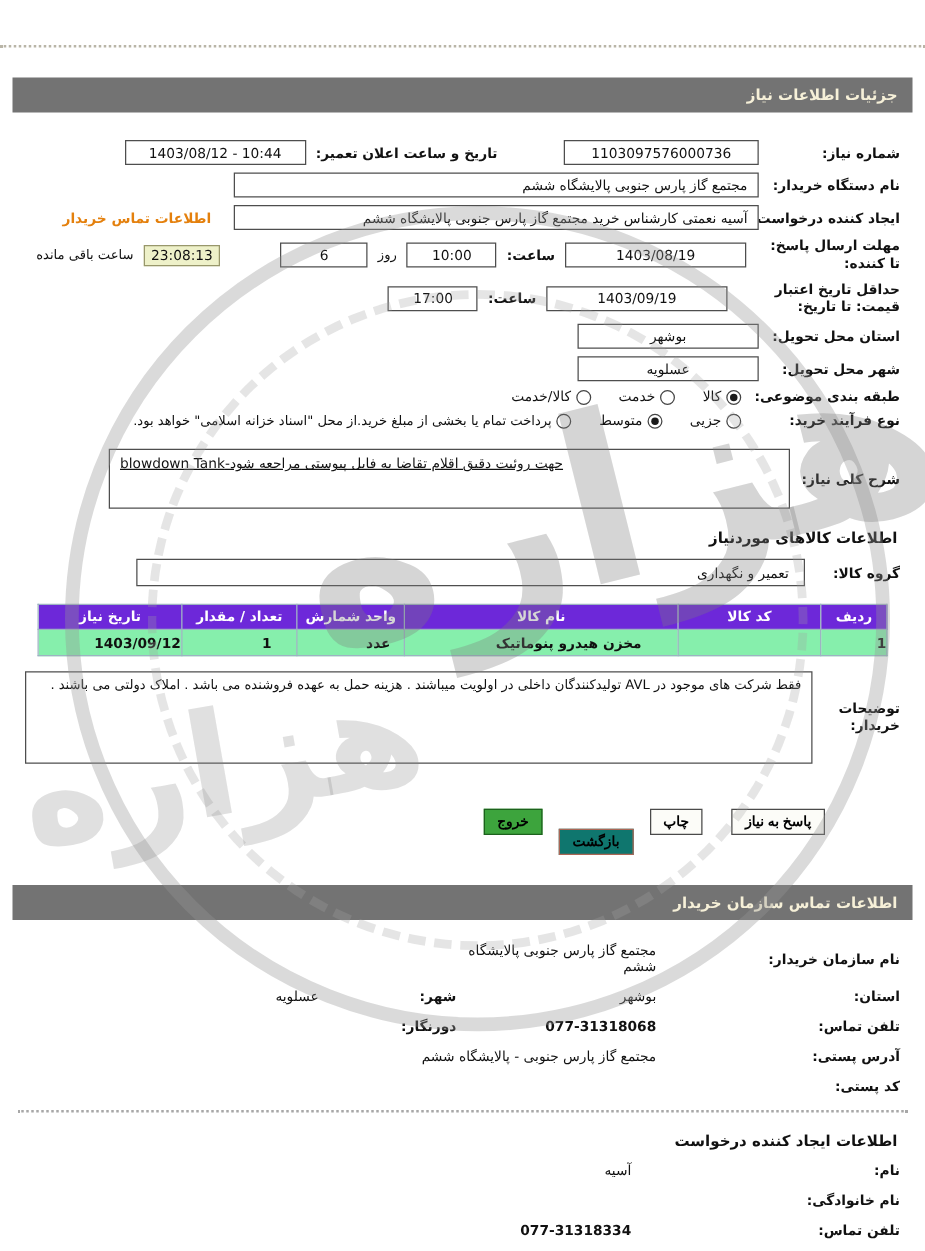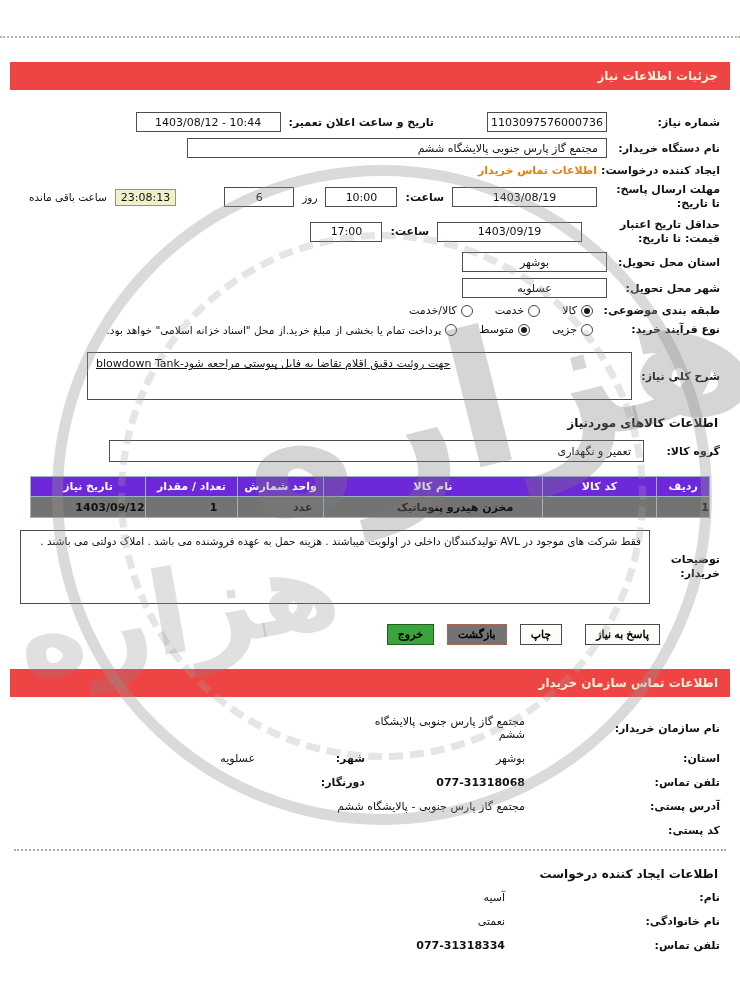--- a/index.html
+++ b/index.html
@@ -9,70 +9,70 @@
     margin: 0 auto;
     position: relative;
     overflow: hidden;
     direction: rtl;
     font-family: "DejaVu Sans", "Liberation Sans", sans-serif;
     color: #111;
   }
   .top-rule { height: 38px; border-bottom: 2px dotted #b9b5a7; }
   .bar {
     margin: 24px 10px 0;
-    background: #ef4444;
+    background: #737373;
     color: #f6f0d8;
     font-size: 12px; font-weight: bold;
     padding: 7px 12px;
     position: relative; z-index: 2;
   }
   .form { padding: 22px 20px 0; position: relative; z-index: 2; }
   .row { display: flex; align-items: center; gap: 8px; margin-bottom: 6px; font-size: 11px; }
   .lbl { font-weight: bold; white-space: nowrap; font-size: 11px; }
   .box {
     border: 1px solid #4e4e4e; background: #fff; height: 20px;
     display: flex; align-items: center; justify-content: center;
     font-size: 11px; flex: none;
   }
   .box.rt { justify-content: flex-start; padding: 0 8px; }
   .num { direction: ltr; unicode-bidi: isolate; }
-  .w150 { width: 120px; } .w145 { width: 145px; } .w72 { width: 72px; } .w70 { width: 70px; }
+  .w150 { width: 156px; } .w145 { width: 145px; } .w72 { width: 72px; } .w70 { width: 70px; }
   .w420 { width: 420px; } .w535 { width: 535px; }
   .mr45 { margin-right: 45px; } .mr40 { margin-right: 40px; } .mr10 { margin-right: 10px; }
   .lblw115 { width: 115px; white-space: normal; line-height: 1.3; }
   .lblw130 { width: 130px; white-space: normal; line-height: 1.3; }
   .link { color: #e4800d; font-weight: bold; font-size: 11px; white-space: nowrap; cursor: pointer; }
   .badge { background: #eef1c9; border: 1px solid #98976b; padding: 1px 5px; font-size: 11px; direction: ltr; unicode-bidi: isolate; }
   .small { font-size: 10.5px; }
   .radio { width: 12px; height: 12px; min-width: 12px; border: 1px solid #444; border-radius: 50%; background: #fff; position: relative; }
   .radio.sel::after { content: ""; position: absolute; inset: 2px; border-radius: 50%; background: #1a1a1a; }
   .opt { display: flex; align-items: center; gap: 4px; }
   .gap22 { gap: 22px; }
   .note { font-size: 10.5px; white-space: nowrap; overflow: hidden; }
   .ta { border: 1px solid #4e4e4e; background: #fff; }
   .ta .line { padding: 4px 8px; font-size: 11px; }
   .desc-row { margin-top: 16px; }
   .desc-box { width: 545px; height: 48px; text-decoration: underline; }
   .desc-box .line { text-align: left; direction: rtl; }
   .stitle { font-weight: bold; font-size: 12px; padding: 0 22px; margin: 16px 0 10px; position: relative; z-index: 2; }
   table.goods { border-collapse: collapse; margin: 14px 30px 0; width: 680px; position: relative; z-index: 2; background: #fff; }
   table.goods th { background: #6d28d9; color: #fff; font-size: 11px; font-weight: bold; border: 1px solid #9db3c2; padding: 3px 4px; }
-  table.goods td { border: 1px solid #9db3c2; font-size: 11px; font-weight: bold; text-align: center; height: 21px; background: #737373; padding-left: 44px; }
+  table.goods td { border: 1px solid #9db3c2; font-size: 11px; font-weight: bold; text-align: center; height: 21px; background: #86efac; padding-left: 44px; }
   .notes-row { margin-top: 12px; align-items: center; }
   .notes-lbl { width: 62px; white-space: normal; line-height: 1.3; }
   .notes-box { flex: 1; height: 74px; }
   .notes-box .line { text-align: right; white-space: nowrap; overflow: hidden; font-size: 10.5px; }
   .btnrow { display: flex; align-items: center; gap: 13px; padding: 0 80px 0 0; margin-top: 20px; position: relative; z-index: 2; }
   .btn {
     border: 1px solid #4a4a4a; background: #fcfcf8;
     font-size: 11px; font-weight: bold; height: 21px;
     display: flex; align-items: center; padding: 0 10px; white-space: nowrap; cursor: pointer;
   }
   .btn.ml12 { margin-left: 10px; }
-  .btn.pink { background: #737373; border-color: #aa6655; }
+  .btn.pink { background: #0f766e; border-color: #aa6655; margin-top: 32px; }
   .btn.green { background: #3da43d; border-color: #1d611d; }
   .crow { display: flex; align-items: center; font-size: 11px; padding: 0 20px; margin-bottom: 11px; position: relative; z-index: 2; }
   .clbl { font-weight: bold; width: 120px; white-space: nowrap; }
   .cval { width: 235px; padding-left: 0; padding-right: 75px; text-align: right; }
   .clbl2 { font-weight: bold; width: 75px; white-space: nowrap; }
   .cval2 { flex: 1; padding-right: 35px; text-align: right; }
   .kval { width: 235px; padding-right: 95px; text-align: right; }
   .bold-num { font-weight: bold; direction: ltr; unicode-bidi: isolate; }
   .contact-rows { margin-top: 18px; }
   .divider { border-top: 2px dotted #a8a8a8; margin: 12px 14px 14px; }
@@ -106,25 +106,26 @@
     <div class="box w145 num">1403/08/12 - 10:44</div>
   </div>
 
   <div class="row">
     <span class="lbl" style="width:105px">نام دستگاه خریدار:</span>
     <div class="box w420 rt">مجتمع گاز پارس جنوبی پالایشگاه ششم</div>
   </div>
 
   <div class="row">
     <span class="lbl" style="width:105px">ایجاد کننده درخواست:</span>
+    <div class="box w420 rt">آسیه نعمتی کارشناس خرید مجتمع گاز پارس جنوبی پالایشگاه ششم</div>
     <span class="link mr10">اطلاعات تماس خریدار</span>
   </div>
 
   <div class="row">
-    <span class="lbl lblw115">مهلت ارسال پاسخ: تا تاریخ:</span>
+    <span class="lbl lblw115">مهلت ارسال پاسخ: تا کننده:</span>
     <div class="box w145 num">1403/08/19</div>
     <span class="lbl">ساعت:</span>
     <div class="box w72 num">10:00</div>
     <span class="small">روز</span>
     <div class="box w70 num">6</div>
     <span class="badge mr40">23:08:13</span>
     <span class="small" style="white-space:nowrap">ساعت باقی مانده</span>
   </div>
 
   <div class="row">
@@ -272,19 +273,18 @@
 
 <div class="stitle">اطلاعات ایجاد کننده درخواست</div>
 
 <div>
   <div class="crow">
     <span class="clbl">نام:</span>
     <span class="kval">آسیه</span>
   </div>
   <div class="crow">
     <span class="clbl">نام خانوادگی:</span>
-    <span class="kval">نعمتی</span>
   </div>
   <div class="crow">
     <span class="clbl">تلفن تماس:</span>
     <span class="kval bold-num">077-31318334</span>
   </div>
 </div>
 
 </body></html>

